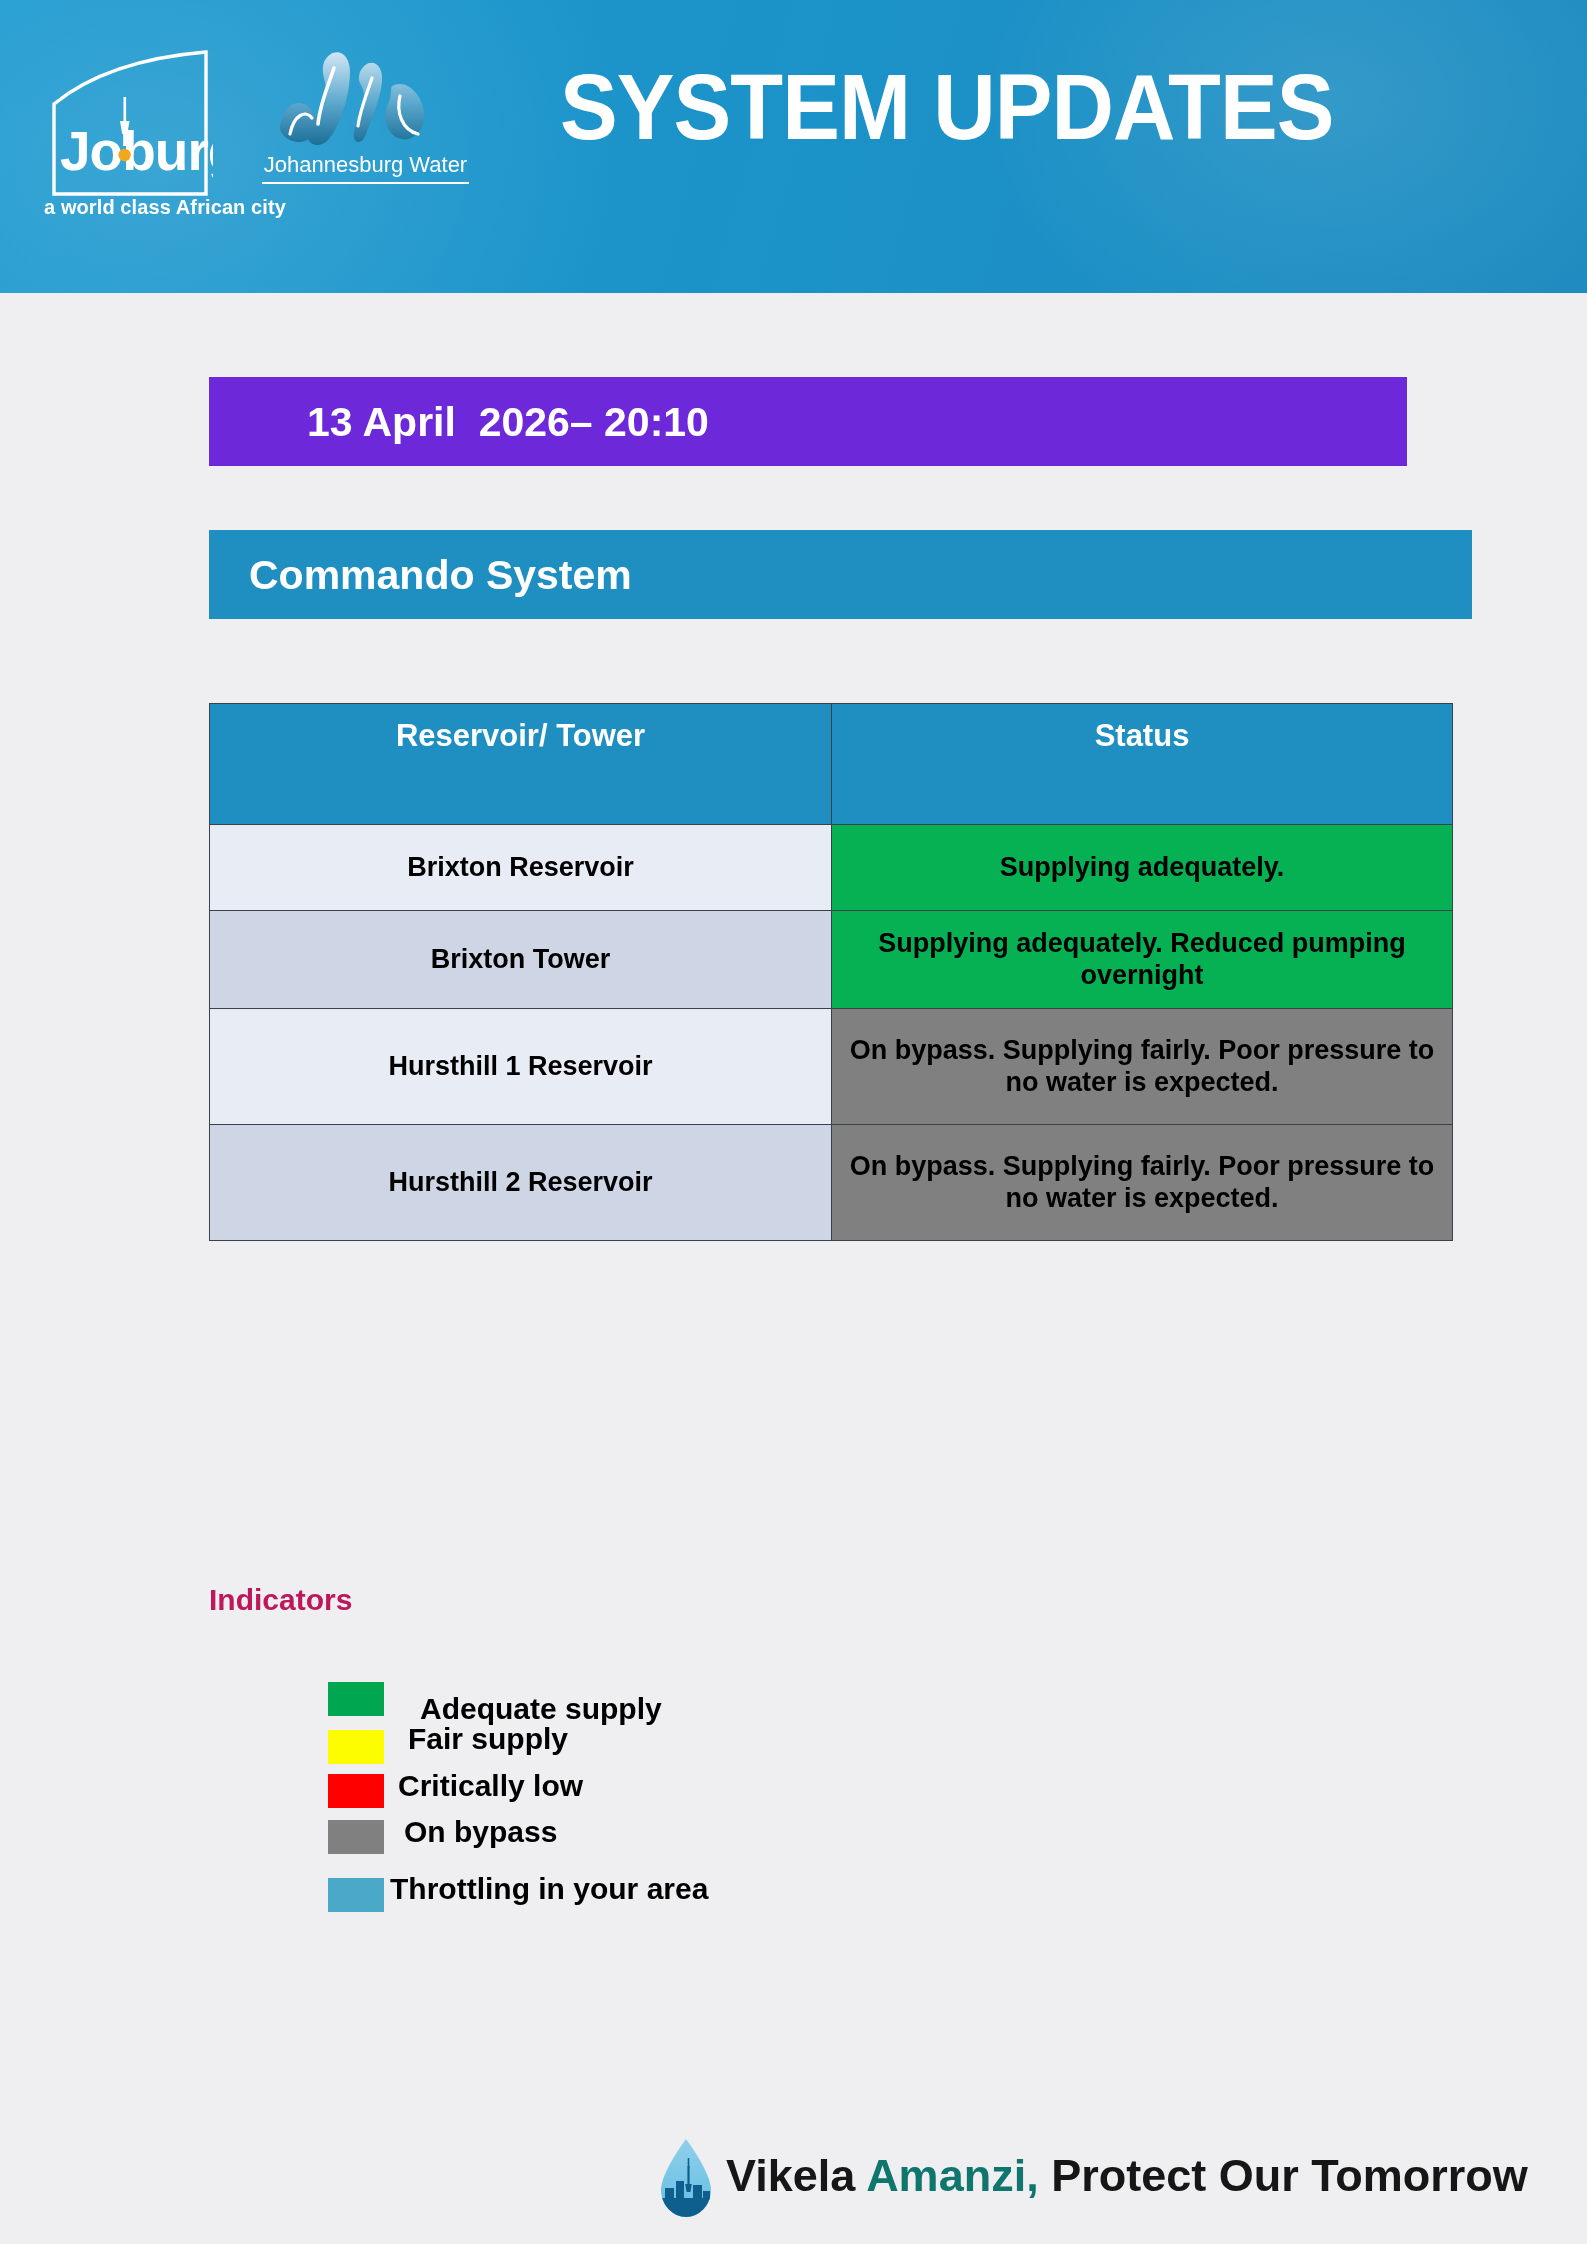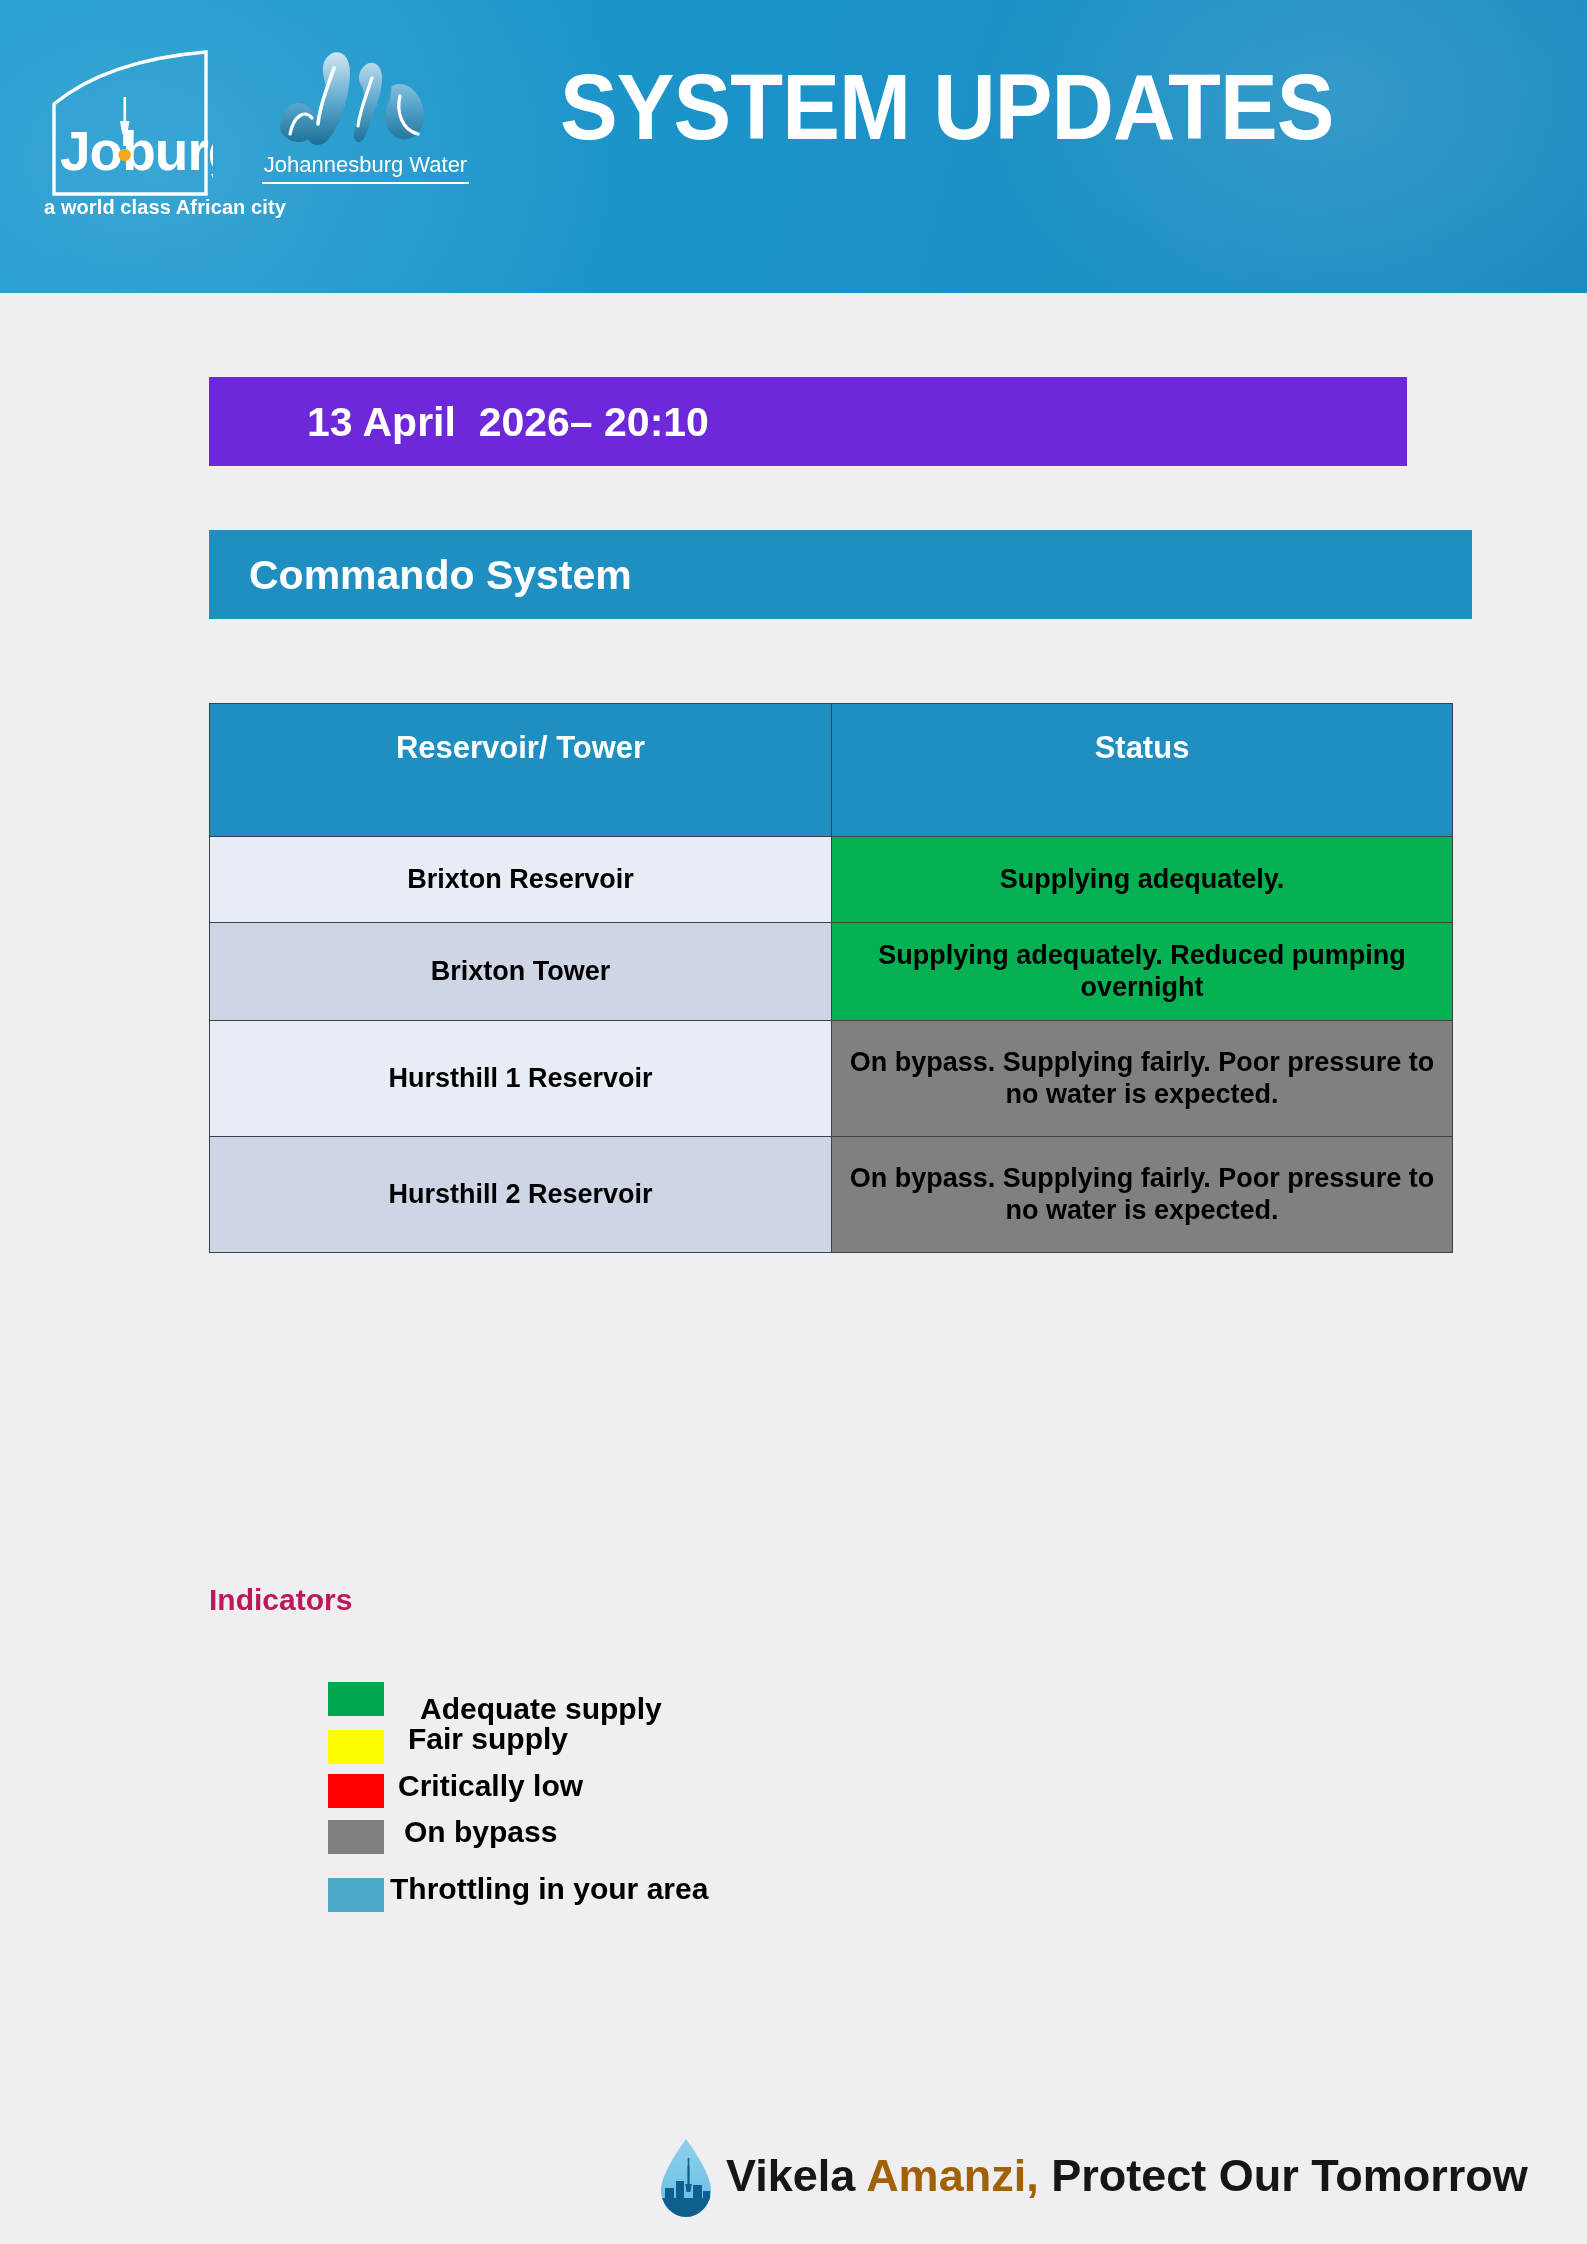--- a/index.html
+++ b/index.html
@@ -80,21 +80,21 @@
   }
   .status-table td,.status-table th{
     border:1.6px solid #3b4049;
     padding:0 10px;
     text-align:center;vertical-align:middle;
     font-size:27px;font-weight:bold;color:#000000;
     line-height:1.18;
   }
   .status-table th{
     background:#1f8fc2;color:#ffffff;font-size:31px;height:106px;
-    vertical-align:top;padding-top:26px;
+    vertical-align:top;padding-top:14px;
   }
   .col-name{width:622px;}
   .col-status{width:621px;}
 
   .cell-name{color:#000;}
   .row-a .cell-name{background:#ced5e5;}
   .row-b .cell-name{background:#e7ecf5;}
 
   .st-green{background:#05b152;}
   .st-grey{background:#808080;margin-top:28px;}
@@ -115,21 +115,21 @@
     position:absolute;
     font-size:30px;font-weight:bold;color:#000;white-space:nowrap;
   }
 
   
   .footer-drop{position:absolute;left:655px;top:2136px;width:62px;height:86px;}
   .footer-text{
     position:absolute;left:726px;top:2150px;
     font-size:45px;font-weight:bold;color:#161616;white-space:nowrap;
   }
-  .footer-text .amanzi{color:#a16207;}
+  .footer-text .amanzi{color:#0f766e;}
 </style>
 </head>
 <body>
 
 <div class="header">
   <div class="header-sheen"></div>
   <div class="header-sheen2"></div>
 
   <div class="joburg-logo">
     <svg viewBox="0 0 175 160" width="175" height="160">

